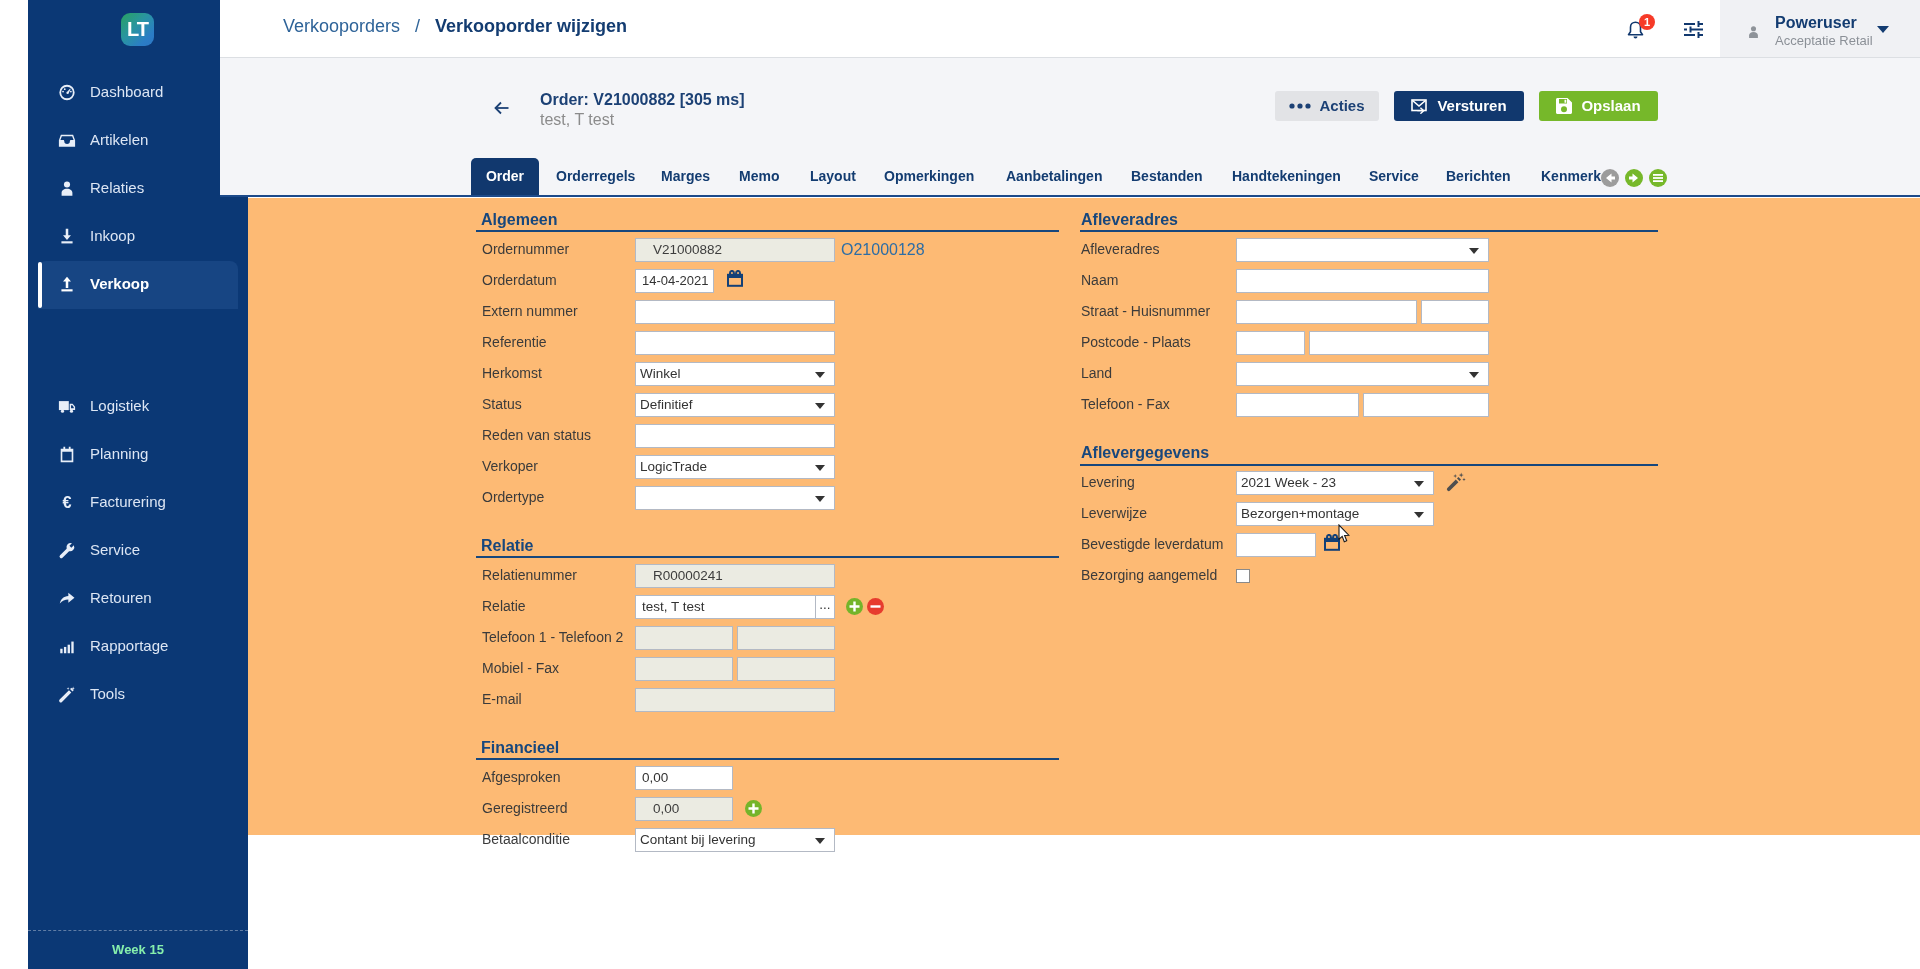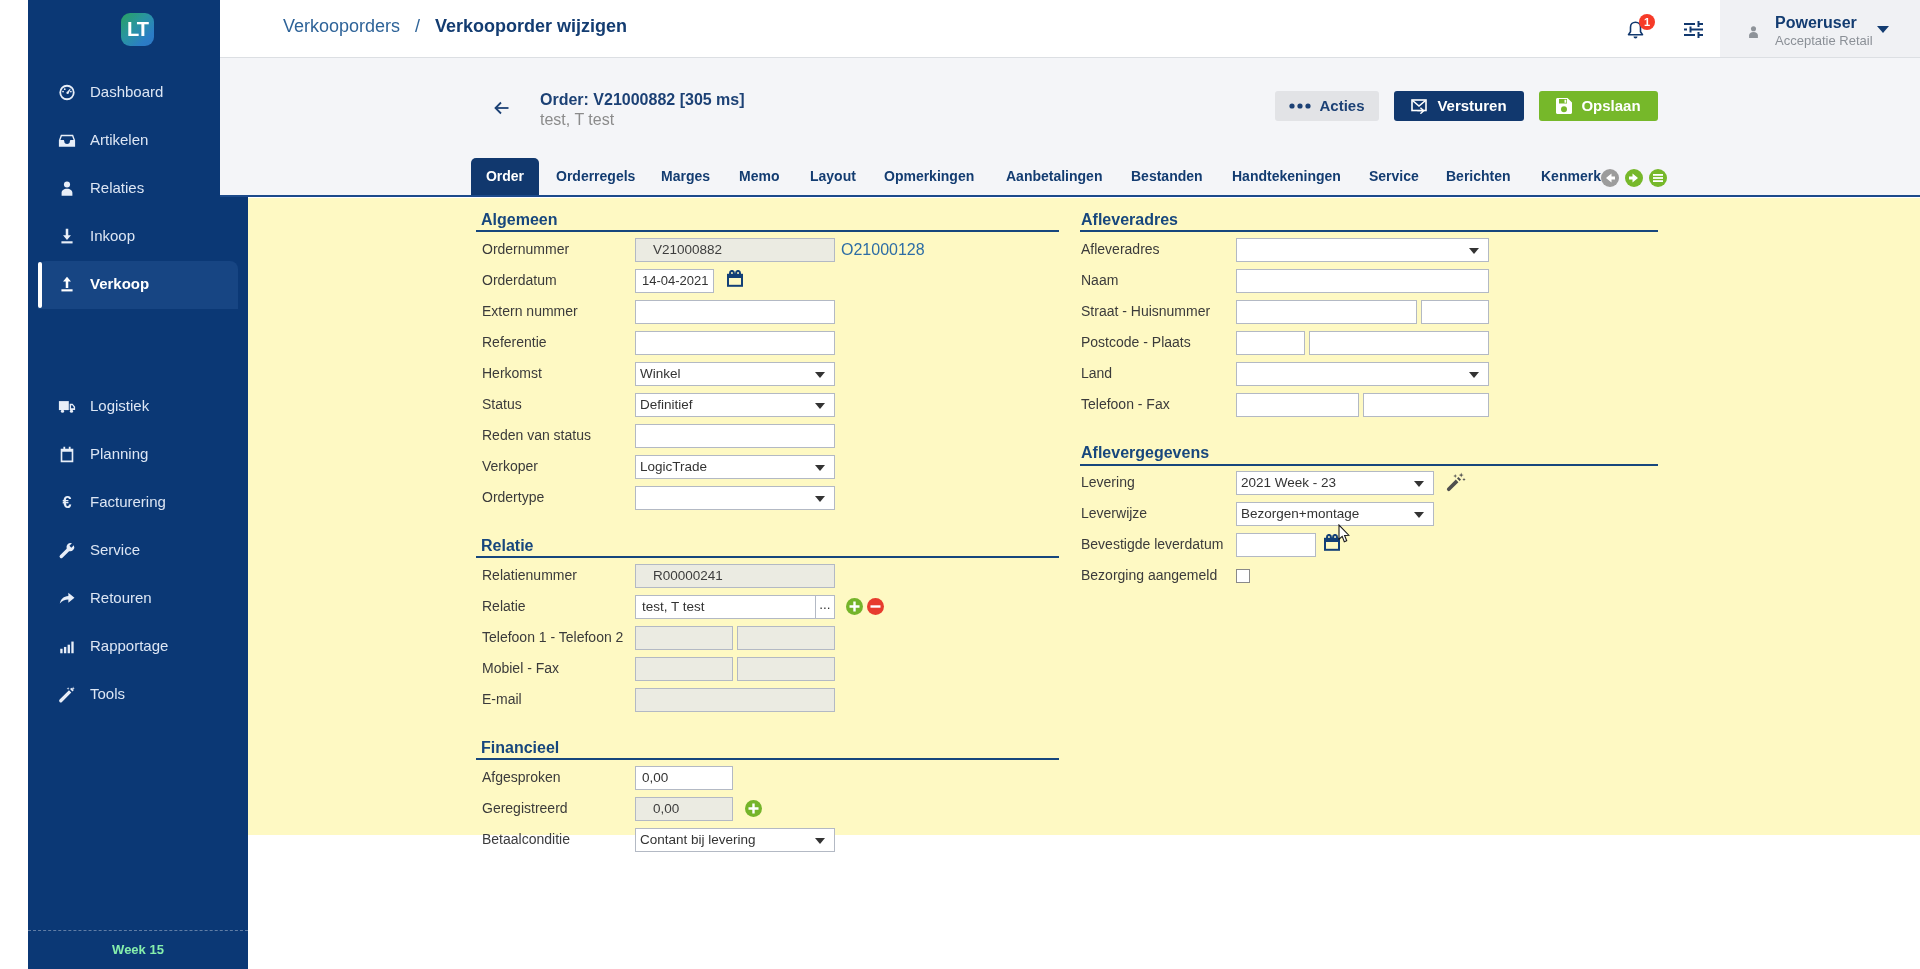--- a/index.html
+++ b/index.html
@@ -46,21 +46,21 @@
   #btn-opslaan { left:1319px; width:119px; background:#76b82a; color:#fff; }
 
   
   .tab { position:absolute; top:100px; height:37px; line-height:37px; font-size:14px; font-weight:bold;
     color:#133c71; white-space:nowrap; }
   #tab-active { position:absolute; left:251px; top:100px; width:68px; height:37px; background:#11386e;
     border-radius:5px 5px 0 0; color:#fff; font-size:14px; font-weight:bold; text-align:center; line-height:37px; }
   .navcirc { position:absolute; top:111px; width:18px; height:18px; border-radius:50%; }
 
   
-  #content { position:absolute; left:220px; top:198px; width:1700px; height:637px; background:#fef9c3; }
+  #content { position:absolute; left:220px; top:198px; width:1700px; height:637px; background:#fdba74; }
   .sec-title { position:absolute; font-size:16px; font-weight:bold; color:#17477d; }
   .sec-line { position:absolute; height:2px; background:#17477d; }
   .row-label { position:absolute; font-size:14px; color:#3b3b3b; white-space:nowrap; }
   .inp { position:absolute; height:24px; border:1px solid #b3b9c4; background:#fff; font-size:13.5px;
     color:#333; line-height:22px; padding-left:6px; white-space:nowrap; overflow:hidden; }
   .inp.ro { background:#ebebe2; color:#3d3d3d;padding-left:17px; }
   .sel { position:absolute; height:24px; border:1px solid #b3b9c4; background:#fff; font-size:13.5px;
     color:#333; line-height:22px; padding-left:4px; white-space:nowrap; overflow:hidden; }
   .sel::after { content:""; position:absolute; right:9px; top:9px; width:0; height:0;
     border-left:5px solid transparent; border-right:5px solid transparent; border-top:6px solid #333; }

